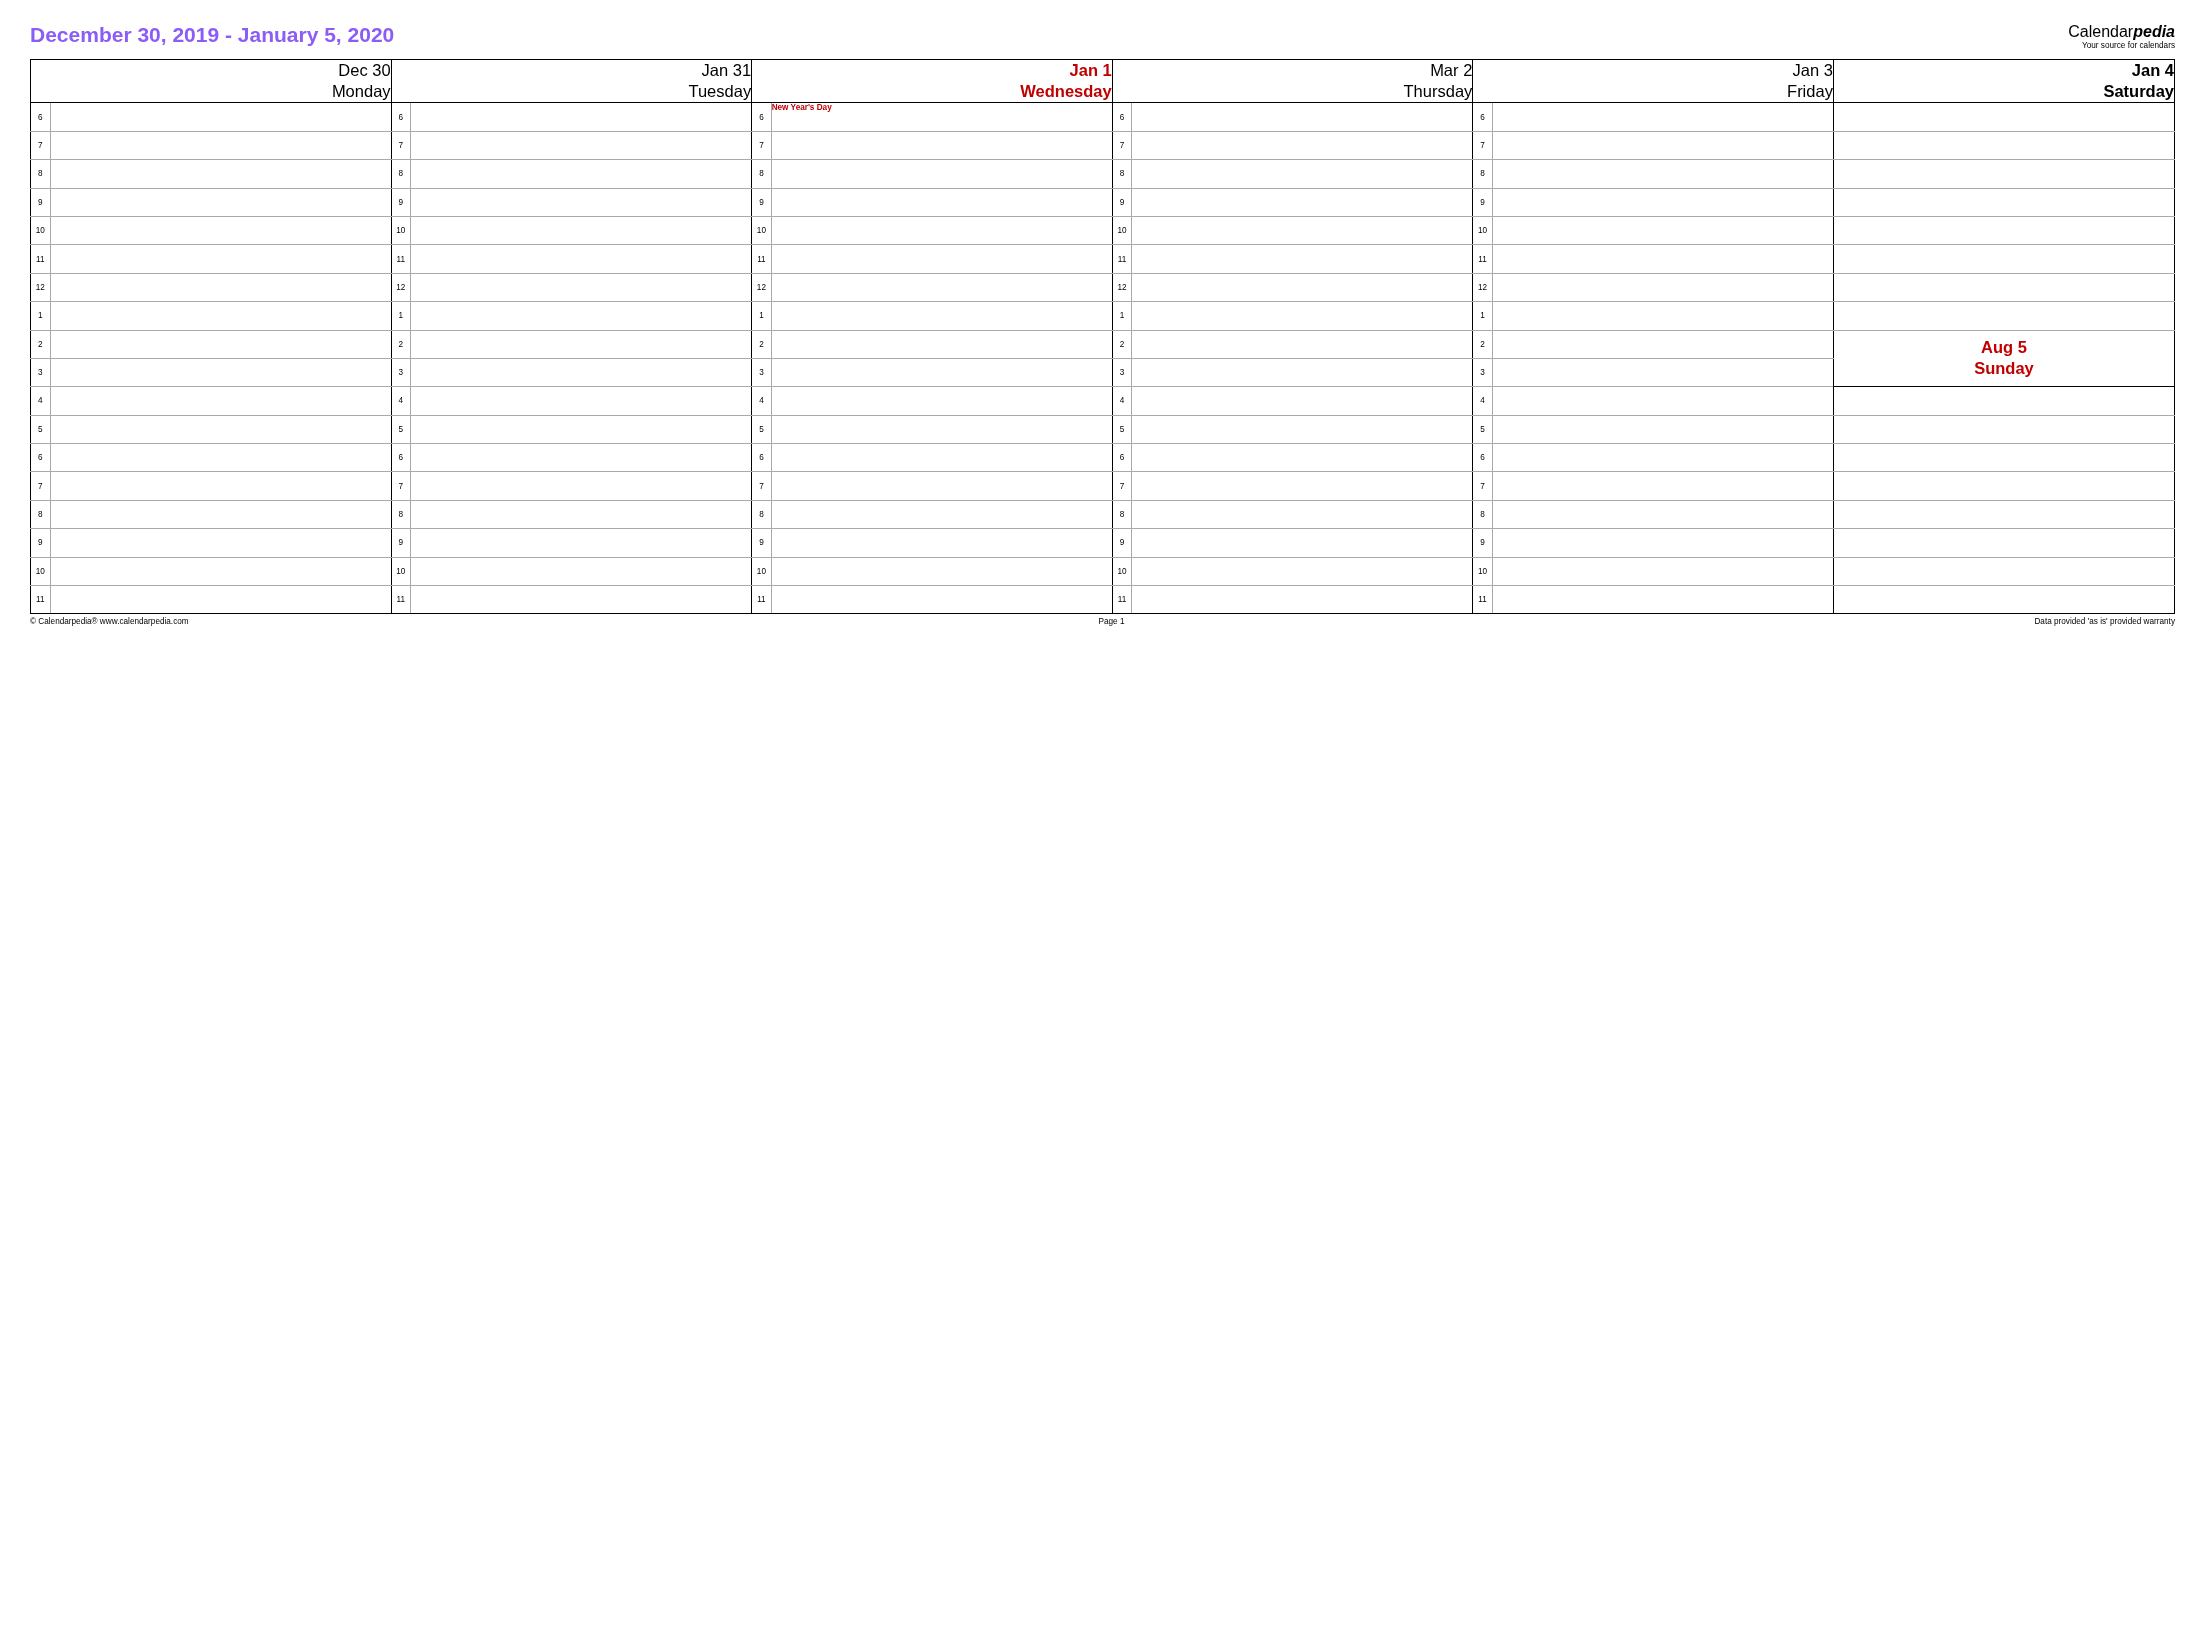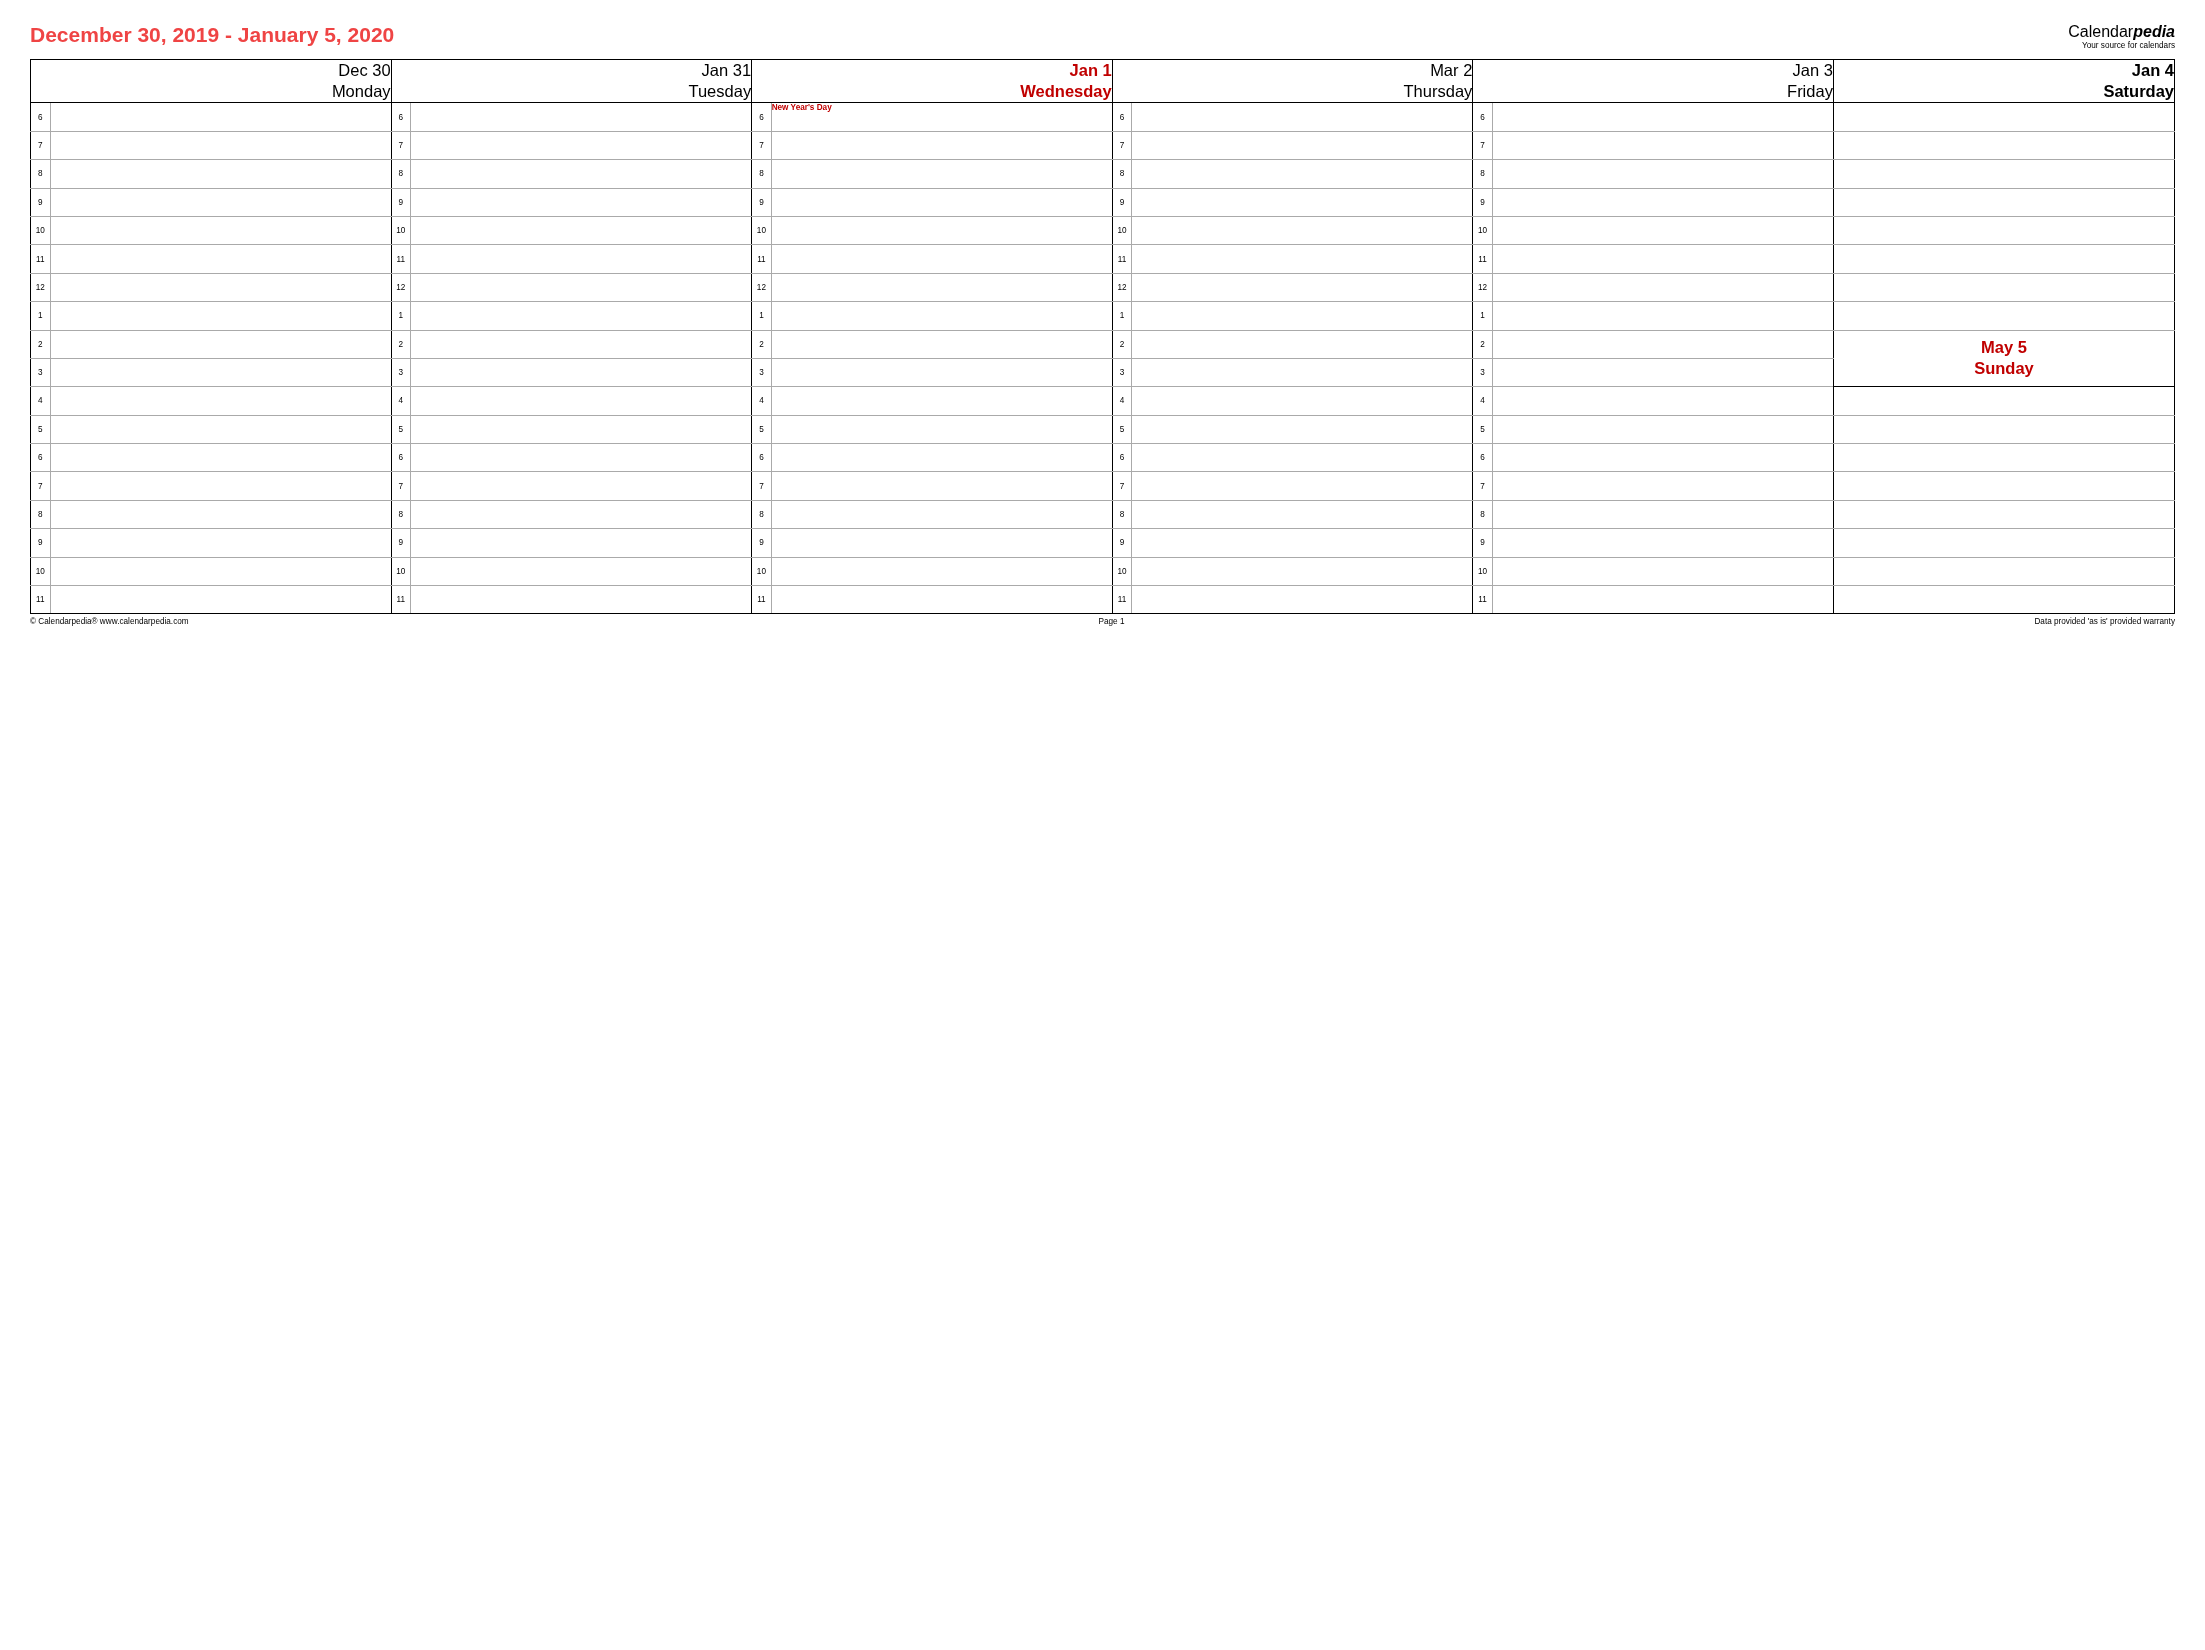--- a/index.html
+++ b/index.html
@@ -10,21 +10,21 @@
   }
   .header {
     display: flex;
     justify-content: space-between;
     align-items: flex-start;
     margin-bottom: 9px;
   }
   .title {
     font-size: 21px;
     font-weight: bold;
-    color: #ef4444;
+    color: #8b5cf6;
   }
   .brand {
     text-align: right;
   }
   .brand-line1 {
     font-size: 16px;
     color: #000;
   }
   .brand-line1 .bold { font-weight: bold; }
   .brand-line1 .italic { font-style: italic; font-weight: bold; }
@@ -287,21 +287,21 @@
         <td class="slot-cell"></td>
         <td class="hour-cell">2</td>
         <td class="slot-cell"></td>
         <td class="hour-cell">2</td>
         <td class="slot-cell"></td>
         <td class="hour-cell">2</td>
         <td class="slot-cell"></td>
         <td class="hour-cell">2</td>
         <td class="slot-cell"></td>
         <td rowspan="2" class="day-header sunday sunday-header-cell">
-          <div class="day-date">May 5</div>
+          <div class="day-date">Aug 5</div>
           <div class="day-name">Sunday</div>
         </td>
       </tr>
       <tr>
         <td class="hour-cell">3</td>
         <td class="slot-cell"></td>
         <td class="hour-cell">3</td>
         <td class="slot-cell"></td>
         <td class="hour-cell">3</td>
         <td class="slot-cell"></td>

